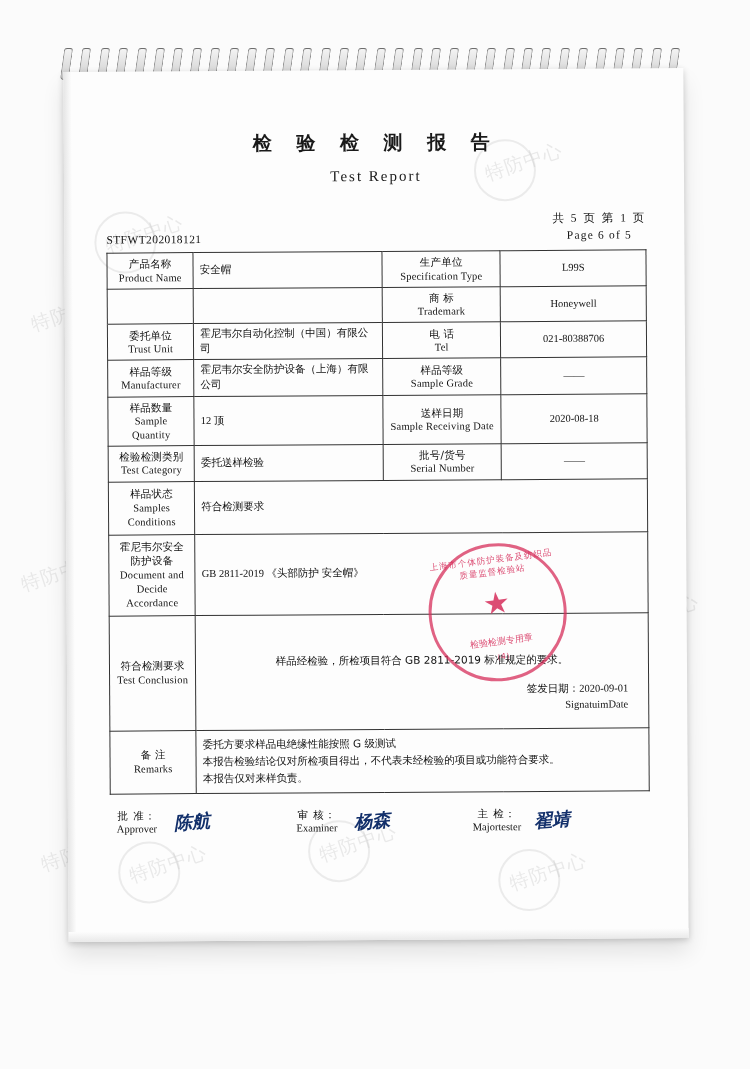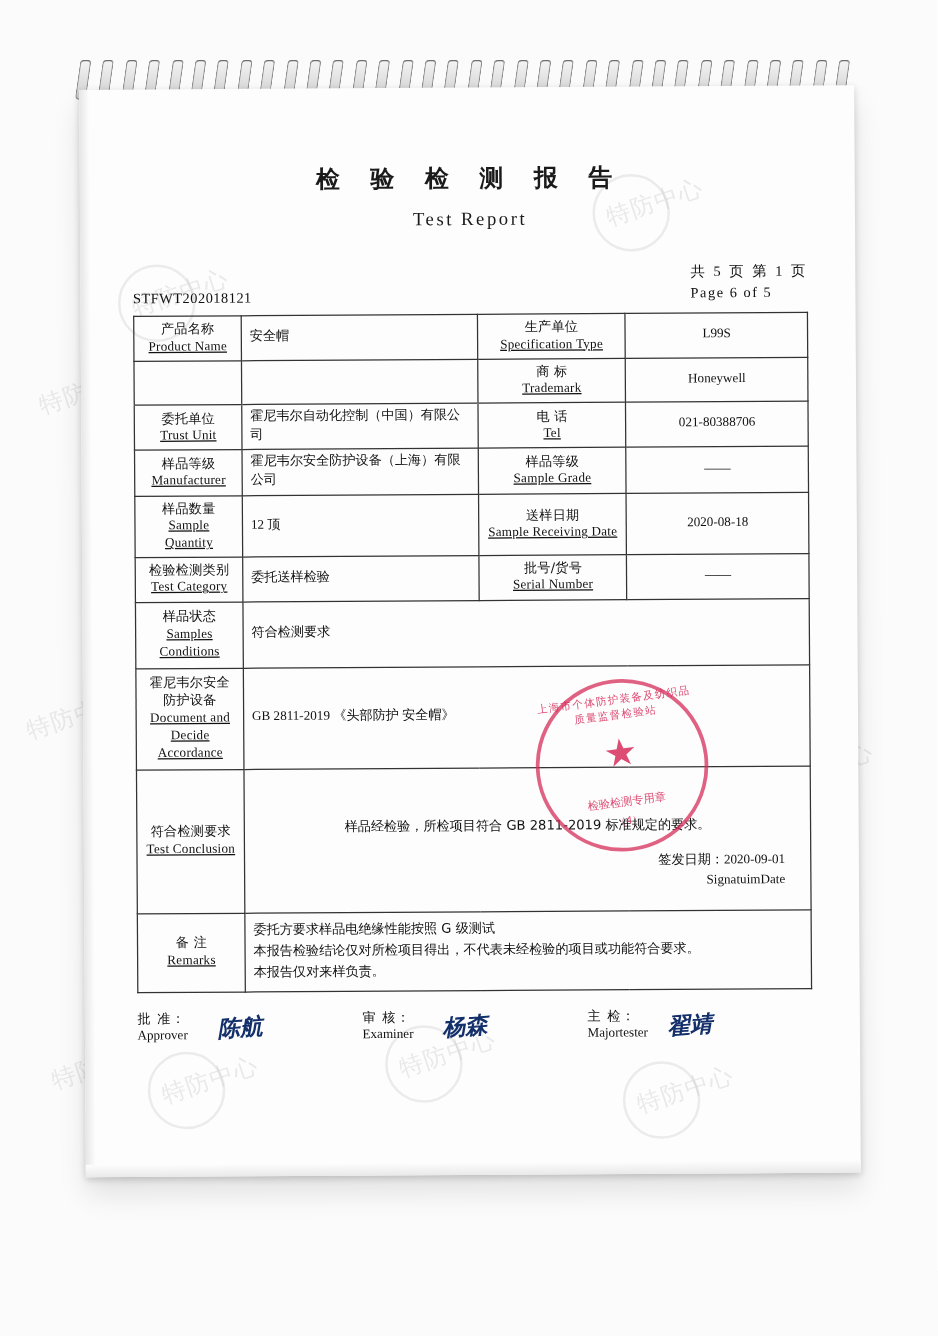--- a/index.html
+++ b/index.html
@@ -104,21 +104,21 @@
   }
   .meta-row {
     display: flex;
     justify-content: space-between;
     align-items: flex-end;
     margin-top: 26px;
     font-size: 11.5px;
     color: #111;
   }
   .meta-left { letter-spacing: 0.4px; }
-  .meta-right { text-align: left; line-height: 1.45; }
+  .meta-right { text-align: center; line-height: 1.45; }
   .meta-right .pg-cn { letter-spacing: 2px; }
   .meta-right .pg-en { letter-spacing: 1.2px; }
 
   
   table.report {
     margin-top: 7px;
     width: 100%;
     border-collapse: collapse;
     table-layout: fixed;
     font-size: 11px;
@@ -129,21 +129,21 @@
     padding: 3px 6px;
     vertical-align: middle;
   }
   .lbl {
     text-align: center;
     line-height: 1.35;
     font-size: 10.5px;
     letter-spacing: 0.2px;
   }
   .lbl .cn { display: block; font-family: "DejaVu Sans", sans-serif; }
-  .lbl .en { display: block; text-decoration: underline; }
+  .lbl .en { display: block; }
   .val {
     font-size: 10.5px;
     line-height: 1.4;
     padding-left: 8px;
   }
   .val-c { text-align: center; }
 
   .concl-text {
     text-align: center;
     font-size: 10.5px;
@@ -168,21 +168,21 @@
     display: flex;
     margin-top: 14px;
     font-size: 10.5px;
     color: #111;
   }
   .sig-cell {
     display: flex;
     align-items: center;
     flex: 1;
   }
-  .sig-label { line-height: 1.35; min-width: 54px; }
+  .sig-label { line-height: 1.35; text-align: center; min-width: 54px; }
   .sig-label .cn { display: block; font-family: "DejaVu Sans", sans-serif; letter-spacing: 1px;}
   .sig-label .en { display: block; }
   .sig-name {
     margin-left: 10px;
     font-size: 18px;
     color: #13306b;
     font-family: "DejaVu Serif", serif;
     font-style: italic;
     font-weight: 700;
     transform: rotate(-4deg);

